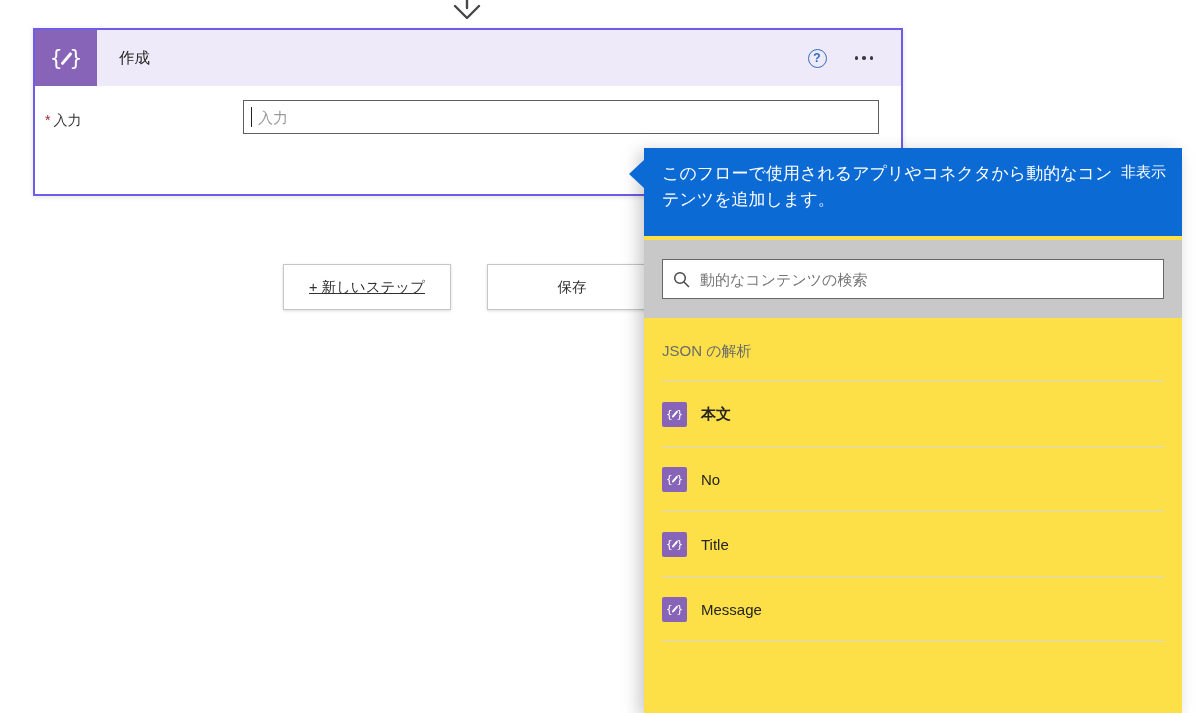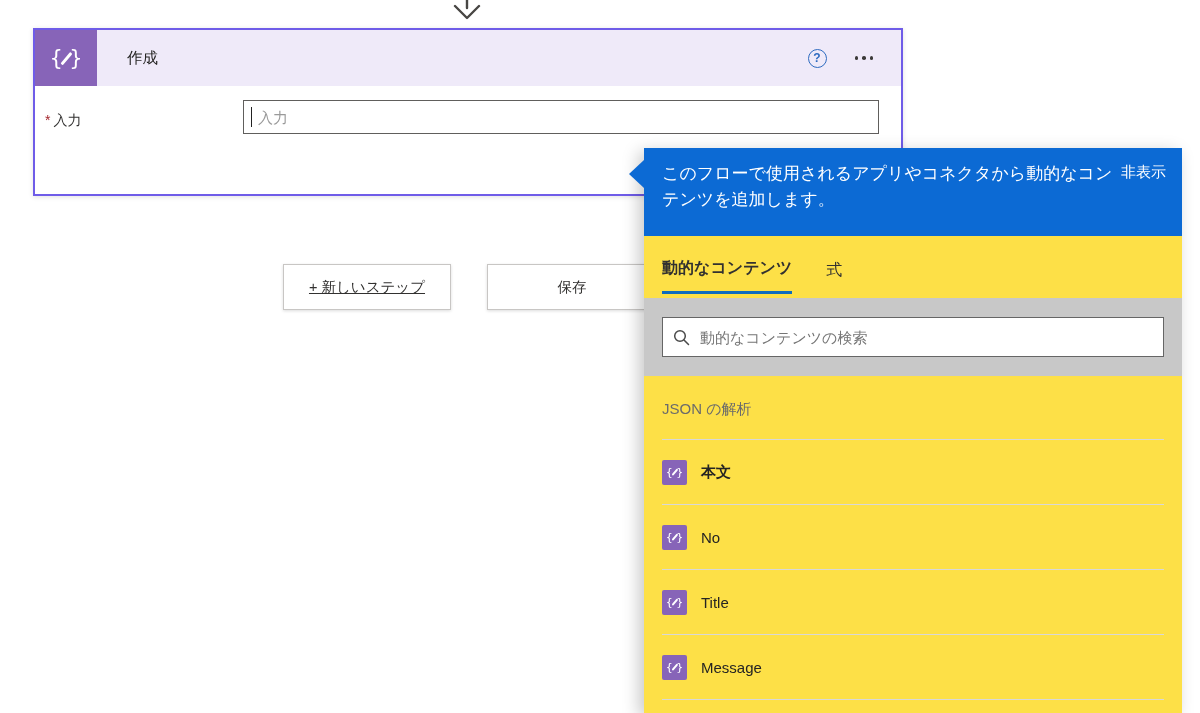--- a/index.html
+++ b/index.html
@@ -14,21 +14,21 @@
   .card { position:absolute; left:33px; top:28px; width:870px; height:168px;
           background:#fff; border:2px solid #6f5ce8; box-shadow:0 1px 5px rgba(0,0,0,.12); }
   .card-header { height:56px; background:#efeaf9; display:flex; align-items:center; }
   .icon-box { width:62px; height:56px; background:#8764b8; display:flex; align-items:center; justify-content:center; flex:0 0 62px; }
   .braces { display:inline-flex; align-items:center; color:#fff; font-family:"DejaVu Sans",sans-serif; line-height:1; }
   .braces .pen { background:#fff; transform:rotate(40deg); border-radius:1px; }
   .braces.lg { font-size:21px; }
   .braces.lg .pen { width:2.5px; height:15px; margin:0 2px; }
   .braces.sm { font-size:11px; }
   .braces.sm .pen { width:1.5px; height:8px; margin:0 1px; }
-  .card-title { margin-left:30px; font-size:15.5px; color:#252423; }
+  .card-title { margin-left:22px; font-size:15.5px; color:#252423; }
   .card-header-right { margin-left:auto; display:flex; align-items:center; gap:26px; padding-right:26px; }
   .help-btn { width:19px; height:19px; border:1.6px solid #2e6bc0; border-radius:50%; color:#2e6bc0;
               font-size:12px; font-weight:bold; display:flex; align-items:center; justify-content:center; cursor:pointer; background:transparent; }
   .menu-btn { display:flex; gap:4px; align-items:center; cursor:pointer; background:none; border:none; padding:4px 2px; }
   .menu-btn i { width:3.5px; height:3.5px; border-radius:50%; background:#3b3a39; display:block; }
   .card-body { position:relative; height:108px; }
   .field-label { position:absolute; left:10px; top:26px; font-size:14px; color:#323130; }
   .req { color:#a4262c; margin-right:3px; }
   .input-wrap { position:absolute; left:208px; top:14px; width:636px; height:34px; }
   .input-wrap input { width:100%; height:100%; border:1px solid #605e5c; font-size:15px; padding-left:14px;
@@ -109,24 +109,20 @@
   <button class="btn btn-save">保存</button>
 
   <div class="flyout">
     <div class="beak"></div>
 
     <div class="flyout-header">
       <div class="flyout-msg">このフローで使用されるアプリやコネクタから動的なコンテンツを追加します。</div>
       <button class="hide-btn">非表示</button>
     </div>
 
-    <div class="tabs">
-      <button class="tab active">動的なコンテンツ</button>
-      <button class="tab">式</button>
-    </div>
 
     <div class="search-strip">
       <div class="search-box">
         <svg width="17" height="17" viewBox="0 0 17 17">
           <circle cx="7" cy="7" r="5.3" fill="none" stroke="#4a4a4a" stroke-width="1.5"></circle>
           <line x1="11" y1="11" x2="15.5" y2="15.5" stroke="#4a4a4a" stroke-width="1.5" stroke-linecap="round"></line>
         </svg>
         <input type="text" value="" placeholder="動的なコンテンツの検索" style="">
       </div>
     </div>

